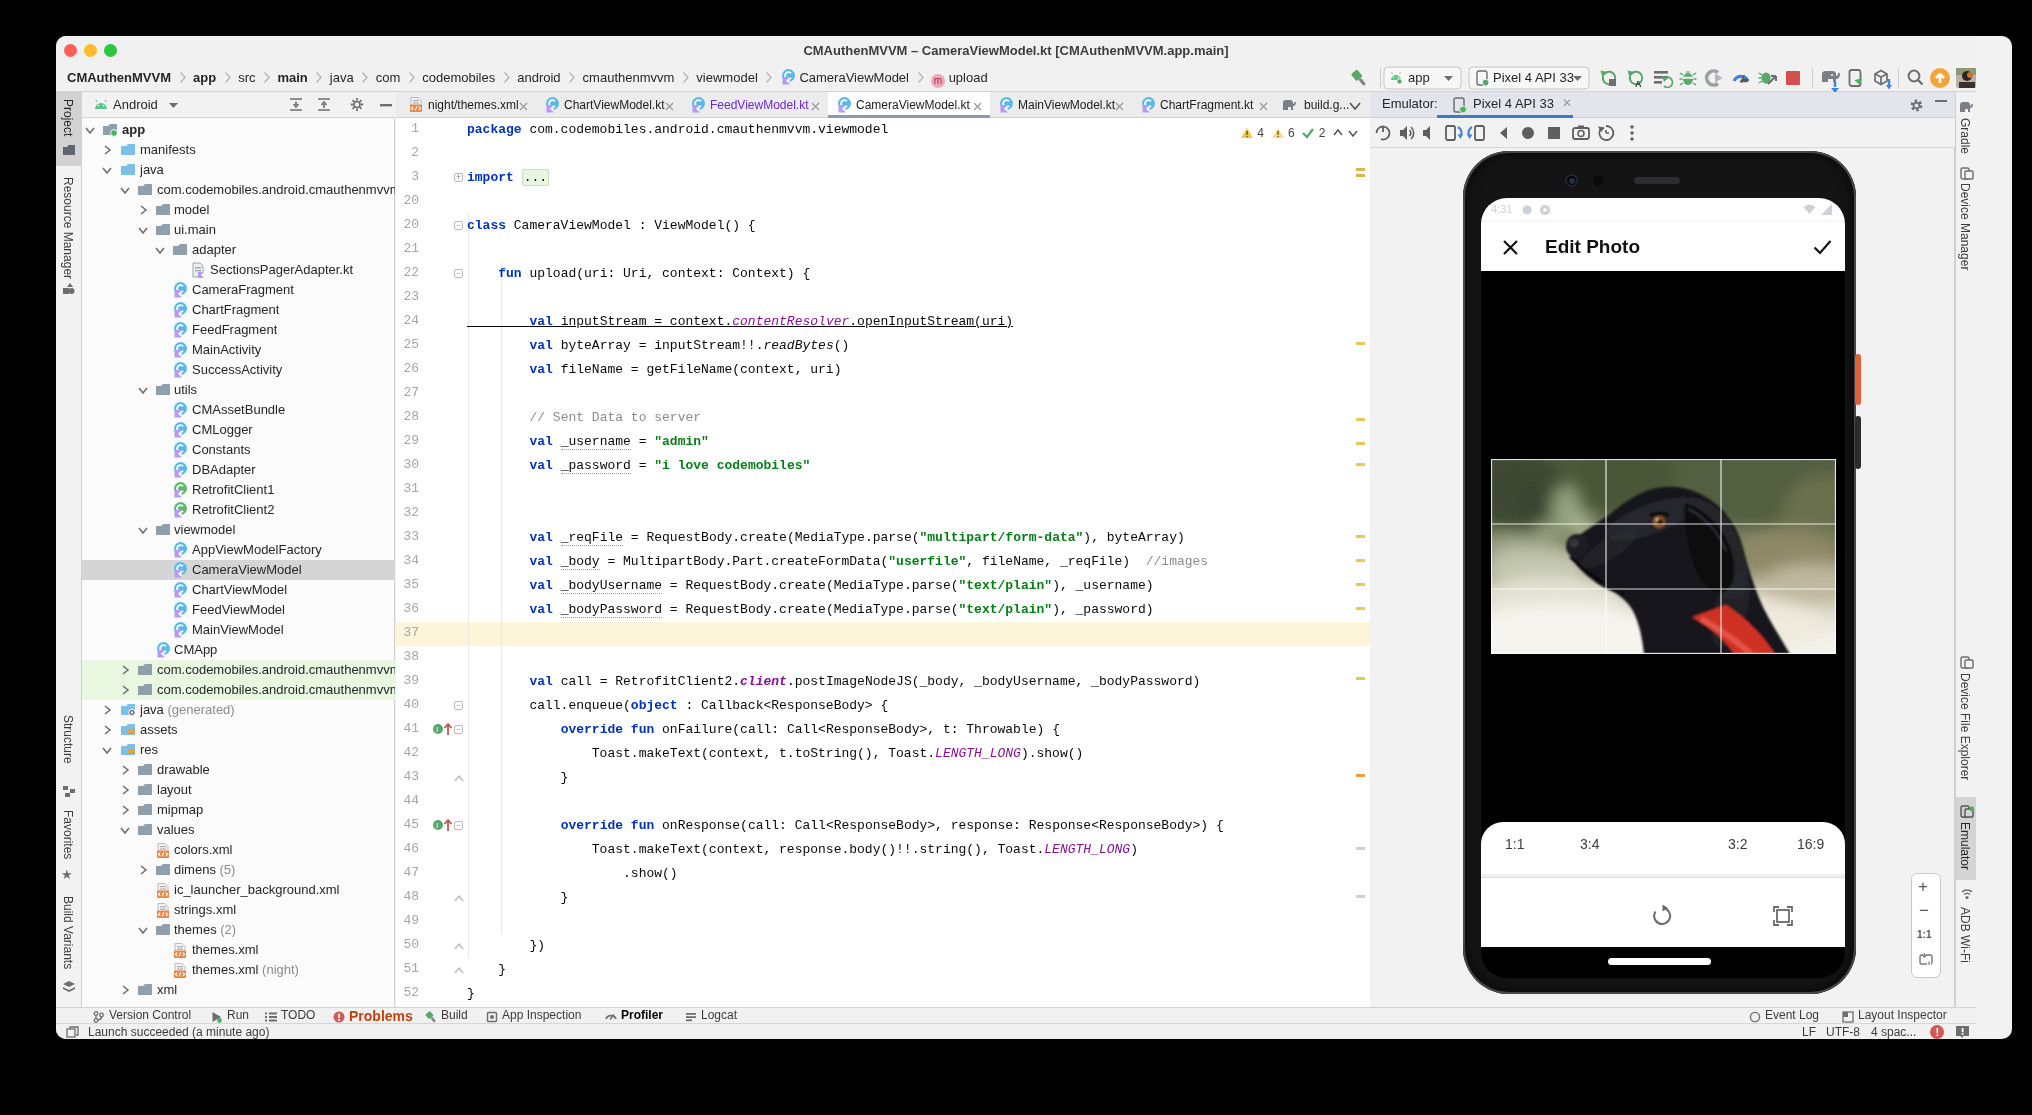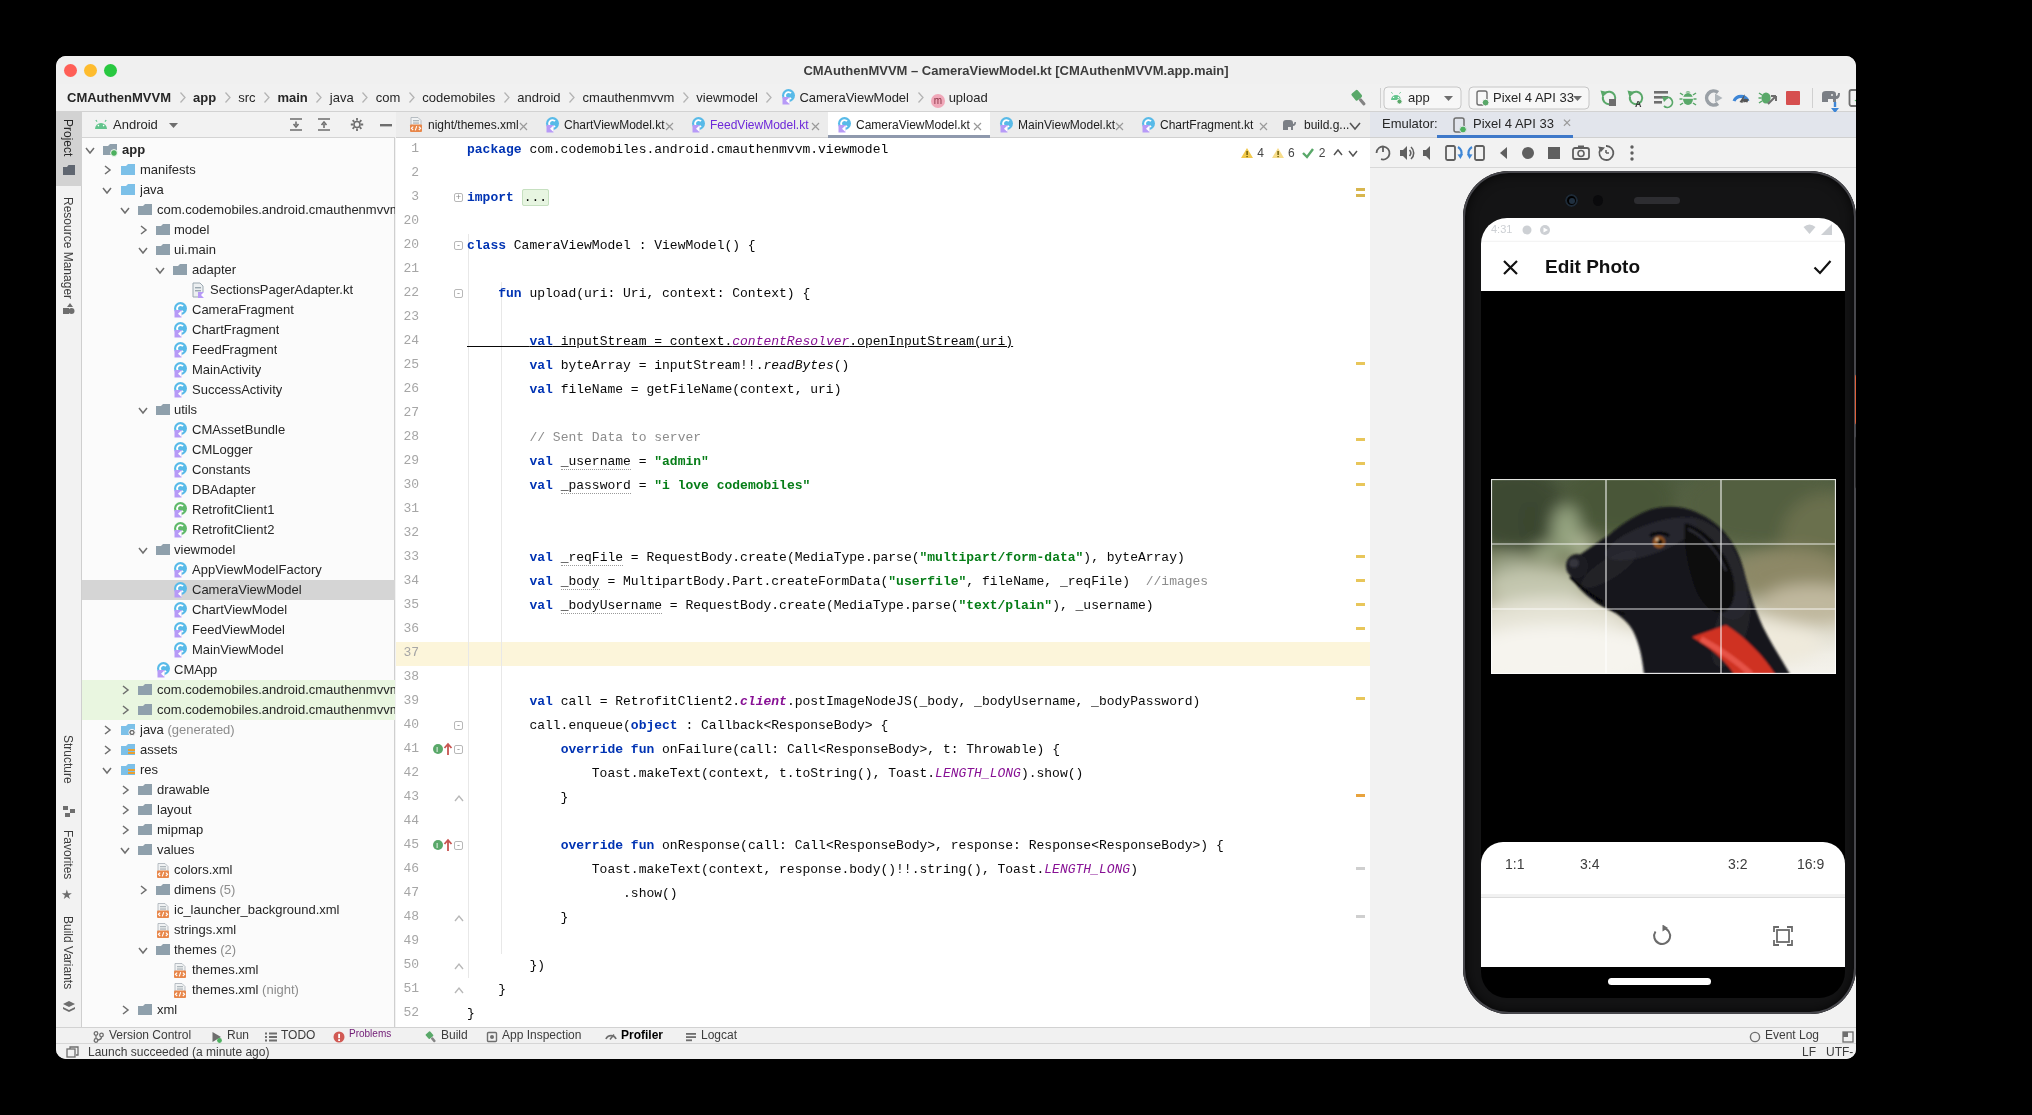--- a/index.html
+++ b/index.html
@@ -1,16 +1,16 @@
 <!DOCTYPE html>
 <html><head><meta charset="utf-8"><style>
 *{margin:0;padding:0;box-sizing:border-box;}
 body{width:2032px;height:1115px;background:#000;font-family:"Liberation Sans",sans-serif;position:relative;overflow:hidden;}
 .abs{position:absolute;}
-#win{position:absolute;left:56px;top:56px;width:1800px;height:1003px;background:#f2f2f2;border-radius:10px;overflow:hidden;}
+#win{position:absolute;left:56px;top:36px;width:1956px;height:1003px;background:#f2f2f2;border-radius:10px;overflow:hidden;}
 .vtext{writing-mode:vertical-rl;}
 .ico{position:absolute;}
 .crumb{color:#262626;}
 .crumb b{font-weight:bold;}
 
 .code{font-family:"Liberation Mono",monospace;font-size:13px;line-height:24px;white-space:pre;color:#080808;}
 .k{color:#0033b3;font-weight:bold;}
 .s{color:#067d17;font-weight:bold;}
 .c{color:#8c8c8c;}
 .f{color:#871094;font-style:italic;}
@@ -675,20 +675,21 @@
     <div class="abs code" style="left:411px;top:418px;">        <span class="k">val</span> <span class="u">_password</span> = <span class="s">"i love codemobiles"</span></div>
     <div class="num" style="left:336px;top:445px;">31</div>
     <div class="num" style="left:336px;top:469px;">32</div>
     <div class="num" style="left:336px;top:493px;">33</div>
     <div class="abs code" style="left:411px;top:490px;">        <span class="k">val</span> <span class="u">_reqFile</span> = RequestBody.create(MediaType.parse(<span class="s">"multipart/form-data"</span>), byteArray)</div>
     <div class="num" style="left:336px;top:517px;">34</div>
     <div class="abs code" style="left:411px;top:514px;">        <span class="k">val</span> <span class="u">_body</span> = MultipartBody.Part.createFormData(<span class="s">"userfile"</span>, fileName, _reqFile)  <span class="c">//images</span></div>
     <div class="num" style="left:336px;top:541px;">35</div>
     <div class="abs code" style="left:411px;top:538px;">        <span class="k">val</span> <span class="u">_bodyUsername</span> = RequestBody.create(MediaType.parse(<span class="s">"text/plain"</span>), _username)</div>
     <div class="num" style="left:336px;top:565px;">36</div>
+    <div class="abs code" style="left:411px;top:562px;">        <span class="k">val</span> <span class="u">_bodyPassword</span> = RequestBody.create(MediaType.parse(<span class="s">"text/plain"</span>), _password)</div>
     <div class="num" style="left:336px;top:589px;">37</div>
     <div class="num" style="left:336px;top:613px;">38</div>
     <div class="num" style="left:336px;top:637px;">39</div>
     <div class="abs code" style="left:411px;top:634px;">        <span class="k">val</span> call = RetrofitClient2.<span class="bp">client</span>.postImageNodeJS(_body, _bodyUsername, _bodyPassword)</div>
     <div class="num" style="left:336px;top:661px;">40</div>
     <div class="abs code" style="left:411px;top:658px;">        call.enqueue(<span class="k">object</span> : Callback&lt;ResponseBody&gt; {</div>
     <div class="num" style="left:336px;top:685px;">41</div>
     <div class="abs code" style="left:411px;top:682px;">            <span class="k">override</span> <span class="k">fun</span> onFailure(call: Call&lt;ResponseBody&gt;, t: Throwable) {</div>
     <div class="num" style="left:336px;top:709px;">42</div>
     <div class="abs code" style="left:411px;top:706px;">                Toast.makeText(context, t.toString(), Toast.<span class="f">LENGTH_LONG</span>).show()</div>
@@ -970,21 +971,21 @@
           <rect x="0" y="8.5" width="2" height="2"></rect>
           <rect x="4" y="8.5" width="8" height="2"></rect>
         </g>
       </svg></div>
     <div class="abs" style="left:225px;top:972px;font-size:12px;color:#3c3c3c;">TODO</div>
     <div class="abs" style="left:277px;top:973px;height:13px;"><svg width="12" height="12">
         <circle cx="6" cy="6" r="5.5" fill="#d15a54"></circle>
         <rect x="5.2" y="2.8" width="1.8" height="4.4" fill="#fff"></rect>
         <rect x="5.2" y="8.2" width="1.8" height="1.8" fill="#fff"></rect>
       </svg></div>
-    <div class="abs" style="left:293px;top:972px;font-size:10px;color:#701a75;">Problems</div>
+    <div class="abs" style="left:293px;top:972px;font-size:14px;color:#c2410c;font-weight:bold;">Problems</div>
     <div class="abs" style="left:369px;top:973px;height:13px;"><svg width="12" height="12">
         <g transform="translate(6,6) rotate(-40)">
           <rect x="-3" y="-5.4" width="6" height="6" rx="1" fill="#59a869"></rect>
           <rect x="-1.2" y="0.8" width="2.4" height="5.6" rx="1" fill="#848484"></rect>
         </g>
       </svg></div>
     <div class="abs" style="left:385px;top:972px;font-size:12px;color:#3c3c3c;">Build</div>
     <div class="abs" style="left:430px;top:973px;height:13px;"><svg width="12" height="12">
         <rect x="1.5" y="1.5" width="9" height="9" rx="1" fill="none" stroke="#6e6e6e" stroke-width="1.4"></rect>
         <circle cx="6" cy="6" r="2" fill="#6e6e6e"></circle>

